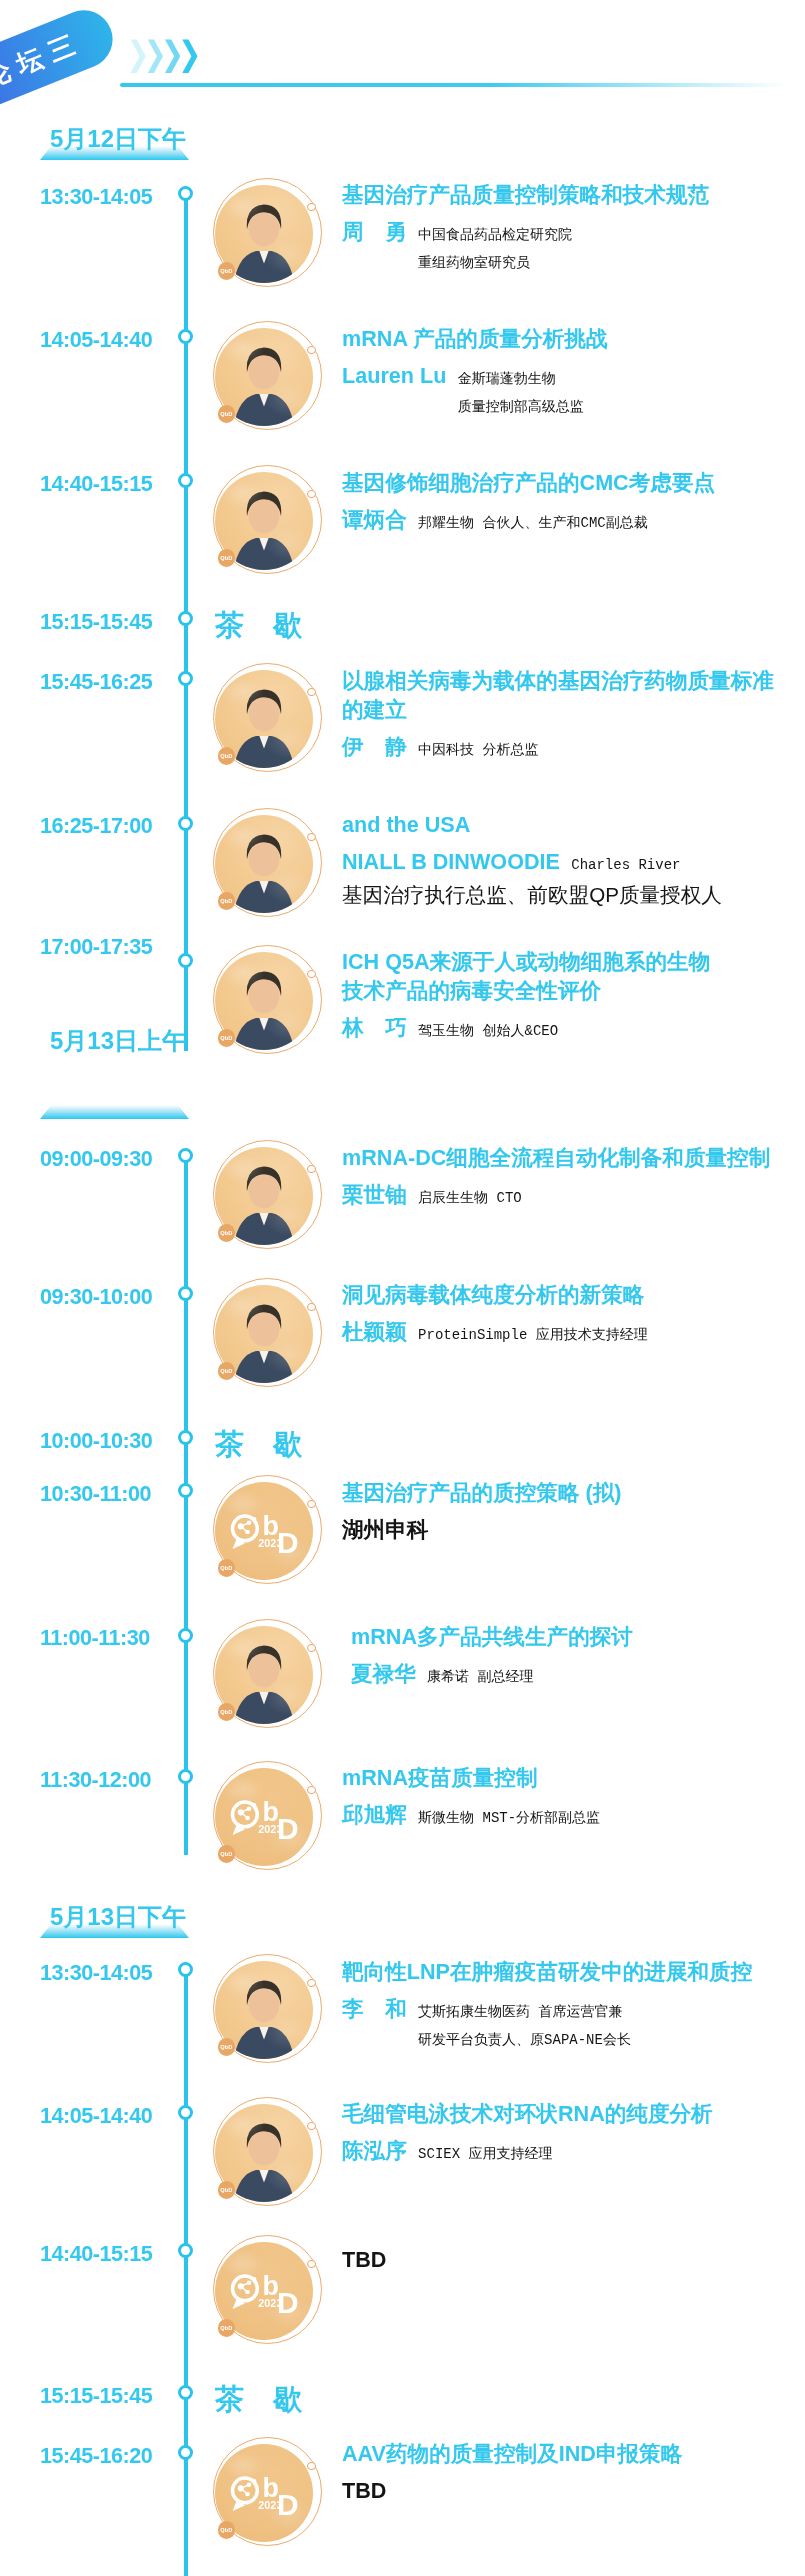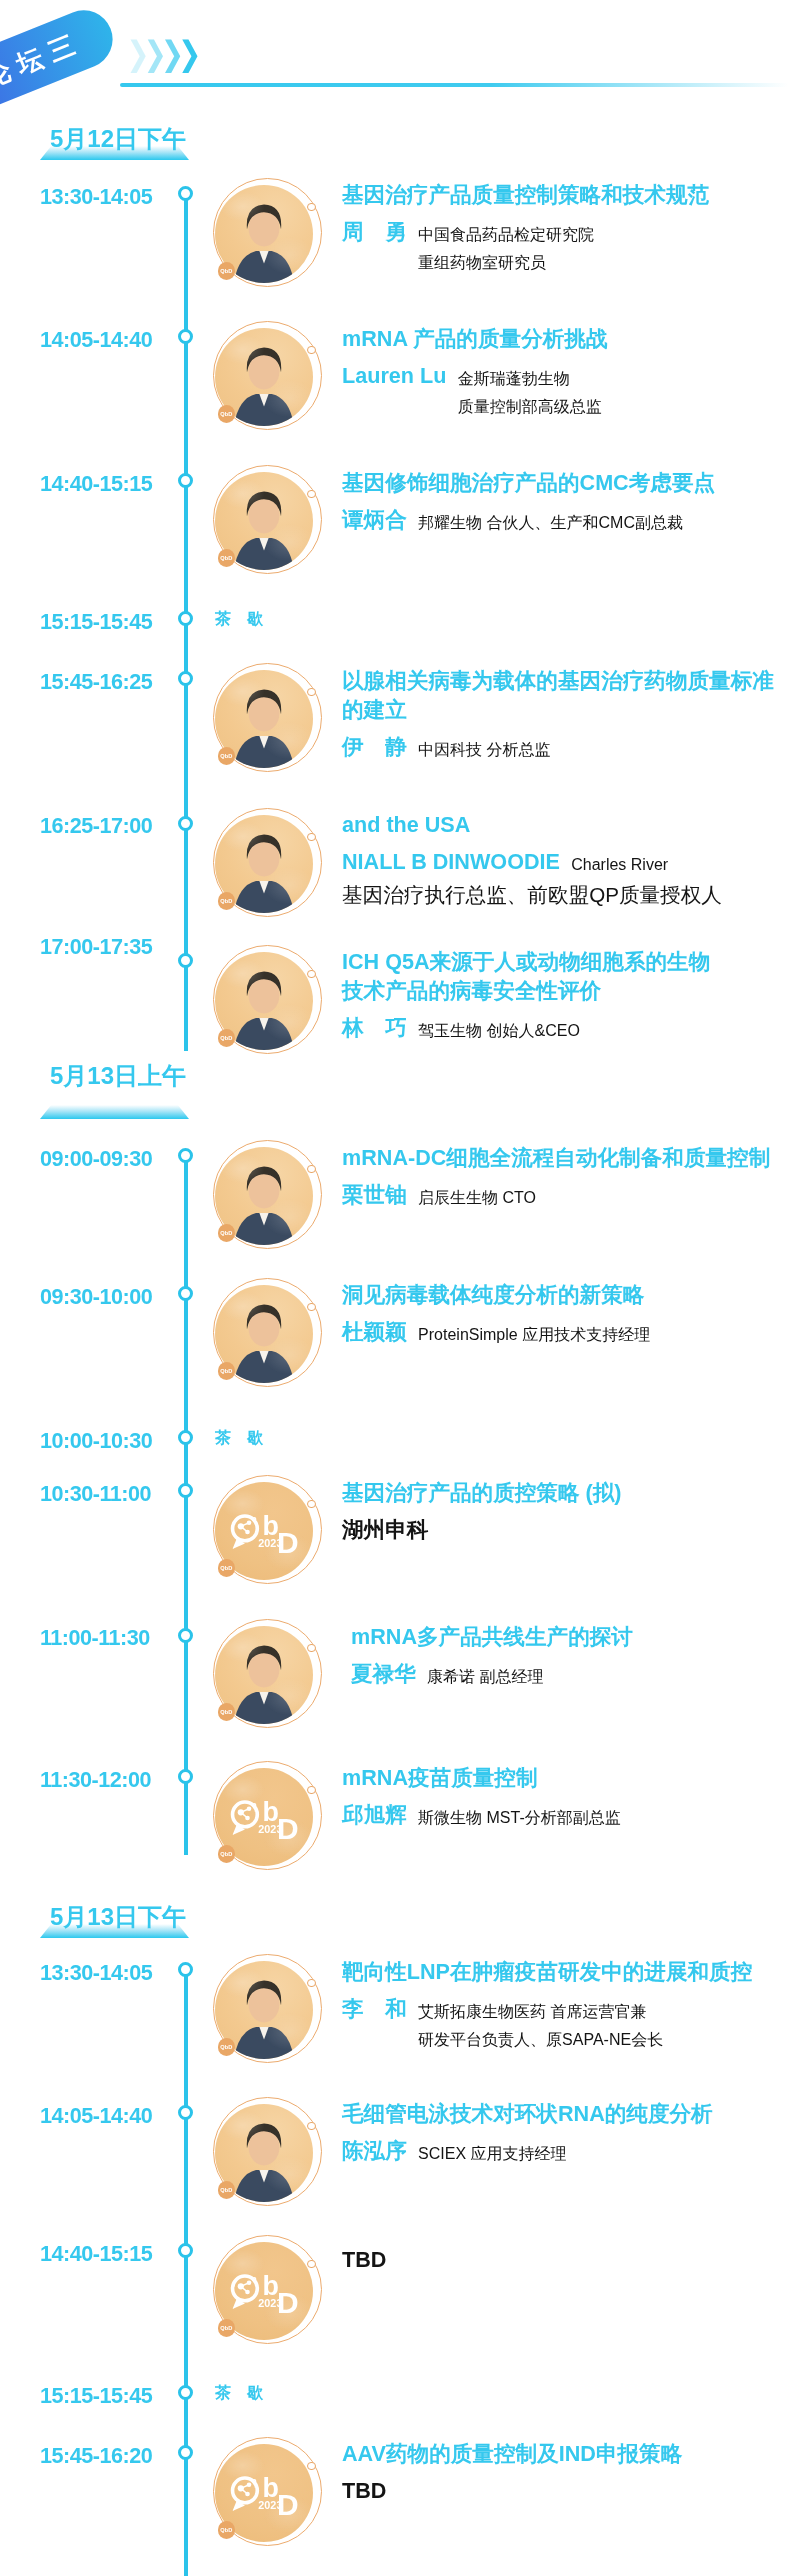--- a/index.html
+++ b/index.html
@@ -43,21 +43,21 @@
   .date-trapezoid{
     position:absolute;left:40px;width:149px;height:14px;z-index:1;
     clip-path:polygon(7.5% 0,92.5% 0,100% 100%,0 100%);
     background:linear-gradient(180deg,rgba(255,255,255,.95) 0%,#a9e5f7 45%,#2cc8ee 100%);
   }
   
   .tl-line{position:absolute;left:184px;width:3.6px;background:var(--timeline);z-index:1;}
   .tl-node{position:absolute;left:178px;width:9.3px;height:9.3px;border:3.1px solid var(--timeline);border-radius:50%;background:#fff;z-index:2;}
   
   .time{position:absolute;left:40px;font-size:21.6px;font-weight:800;color:var(--accent);letter-spacing:-0.5px;white-space:nowrap;line-height:1;padding-top:2.6px;}
-  .break-label{position:absolute;left:215px;font-size:16px;font-weight:800;color:var(--accent);white-space:nowrap;line-height:1;padding-top:2.6px;}
+  .break-label{position:absolute;left:215px;font-size:29px;font-weight:800;color:var(--accent);white-space:nowrap;line-height:1;padding-top:2.6px;}
   .avatar{position:absolute;left:215px;width:98px;height:98px;z-index:2;}
   .avatar .photo{
     position:absolute;inset:0;border-radius:50%;overflow:hidden;
     background:radial-gradient(circle at 62% 28%,#f6d5a5 0%,var(--avatar-bg) 55%,#eec183 100%);
   }
   .avatar.logo .photo{background:radial-gradient(circle at 60% 30%,#f2c68c 0%,#efc183 60%,#ecba78 100%);}
   .avatar .photo::after{
     content:"";position:absolute;inset:0;border-radius:50%;
     background:
       radial-gradient(ellipse 32px 21.6px at 28% 22%,rgba(255,255,255,.22),transparent 70%),
@@ -69,21 +69,21 @@
   .avatar .mini{
     position:absolute;left:2.6px;top:77px;width:17.5px;height:17.5px;border-radius:50%;background:#e9a766;
     display:flex;align-items:center;justify-content:center;color:#fff;font-size:5.7px;font-weight:800;letter-spacing:0;
   }
   .content{position:absolute;left:342px;z-index:2;}
   .title-line{font-size:21.6px;font-weight:800;color:var(--accent);line-height:29px;white-space:nowrap;}
   .speaker-row{display:flex;gap:11.3px;margin-top:10.3px;align-items:flex-start;}
   .speaker{font-size:21.6px;font-weight:800;color:var(--accent);white-space:nowrap;line-height:1.25;}
   .speaker.dark{color:var(--dark);}
   .affil{display:flex;flex-direction:column;padding-top:1.5px;}
-  .affil div{font-size:16px;font-weight:400;color:var(--dark);line-height:28px;white-space:nowrap;}
+  .affil div{font-size:14px;font-weight:400;color:var(--dark);line-height:28px;white-space:nowrap;font-family:Liberation Mono, monospace;}
   .affil-full{font-size:20.6px;font-weight:400;color:var(--dark);line-height:28px;margin-top:2.1px;white-space:nowrap;}
 </style>
 </head>
 <body>
 
 <div class="page">
   <div class="ribbon">
     <span>论坛三</span>
   </div>
   <div class="main-title">
@@ -244,21 +244,21 @@
       <div class="content" style="top: 947px;">
         <div class="title-line">ICH Q5A来源于人或动物细胞系的生物</div>
         <div class="title-line">技术产品的病毒安全性评价</div>
         <div class="speaker-row">
           <span class="speaker">林　巧</span>
           <span class="affil">
             <div>驾玉生物 创始人&amp;CEO</div>
           </span>
         </div>
       </div>
-      <div class="date-label" style="top: 1064px;">5月13日上午</div>
+      <div class="date-label" style="top: 1029px;">5月13日上午</div>
       <div class="date-trapezoid" style="top: 1105px;"></div>
       <div class="tl-line" style="top: 1156px; height: 699px;"></div>
       <div class="time" style="top: 1145px;">09:00-09:30</div>
       <div class="tl-node" style="top: 1148px;"></div>
       <div class="avatar" style="top: 1147px;">
         <div class="ring"></div>
         <div class="photo">
           <svg viewBox="0 0 190 190">
             <path d="M36 194 Q44 136 80 128 L110 128 Q146 136 154 194 Z" fill="#3a4a60"></path>
             <path d="M86 128 L95 152 L104 128 Z" fill="#f7f3ec"></path>

